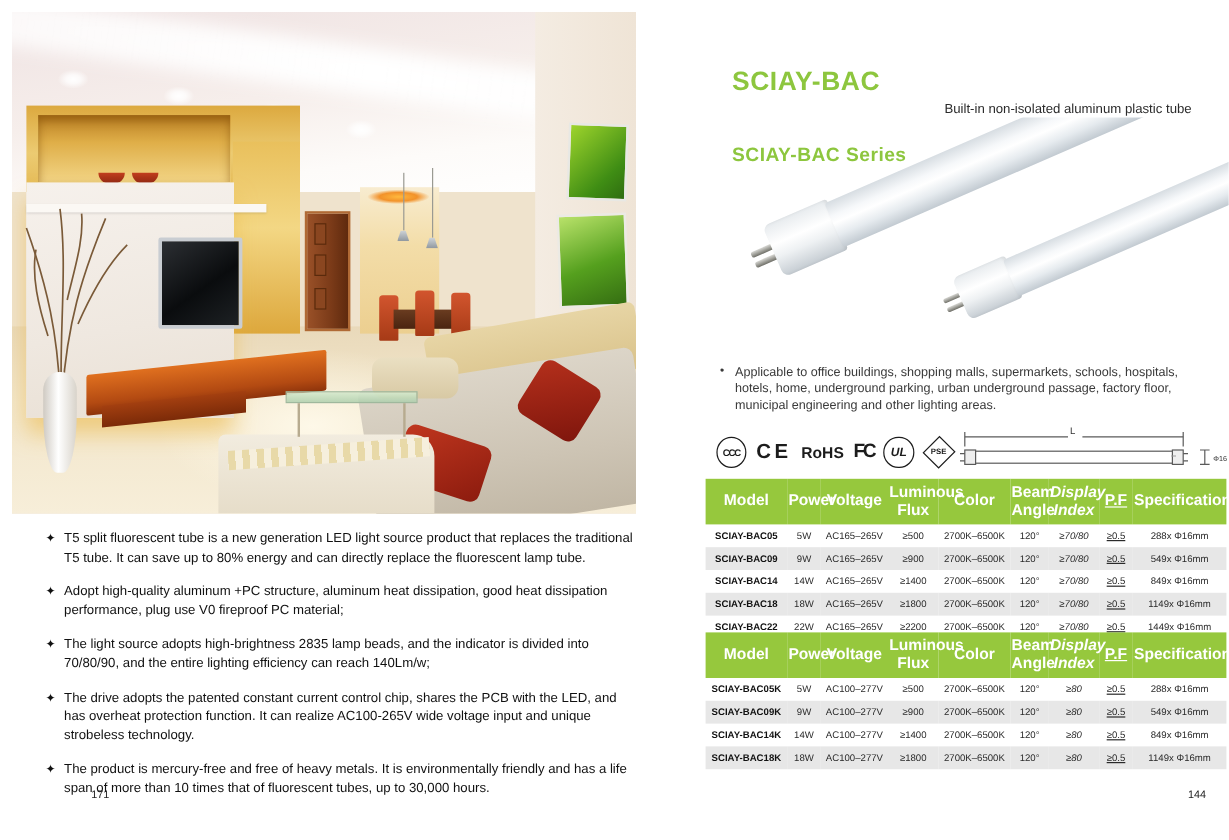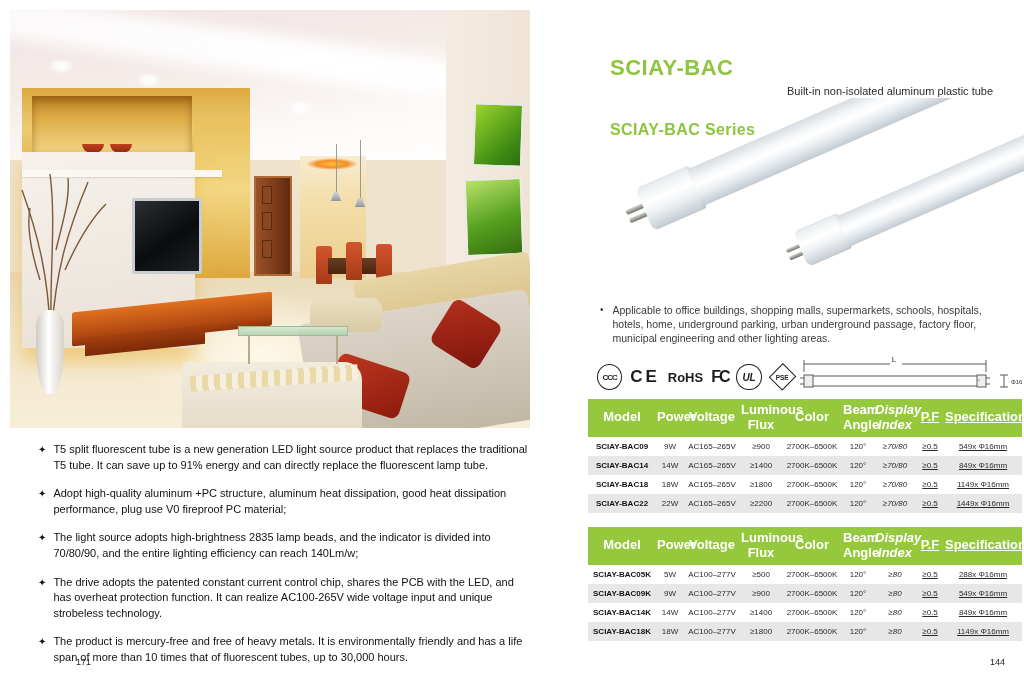--- a/index.html
+++ b/index.html
@@ -91,21 +91,21 @@
   .spec-table td.model-cell { font-weight:bold; color:#111; }
   .spec-table tbody tr:nth-child(even) { background:#e7e7e7; }
   .spec-table th:nth-child(1), .spec-table td:nth-child(1) { width:68px; }
   .spec-table th:nth-child(2), .spec-table td:nth-child(2) { width:28px; }
   .spec-table th:nth-child(3), .spec-table td:nth-child(3) { width:56px; }
   .spec-table th:nth-child(4), .spec-table td:nth-child(4) { width:42px; }
   .spec-table th:nth-child(5), .spec-table td:nth-child(5) { width:60px; }
   .spec-table th:nth-child(6), .spec-table td:nth-child(6) { width:32px; }
   .spec-table th:nth-child(7), .spec-table td:nth-child(7) { width:42px;font-style:italic; }
   .spec-table th:nth-child(8), .spec-table td:nth-child(8) { width:28px;text-decoration:underline; }
-  .spec-table th:nth-child(9), .spec-table td:nth-child(9) { width:78px;text-decoration:underline; }
+  .spec-table th:nth-child(9), .spec-table td:nth-child(9) { width:78px; }
 
   
   .features { position:absolute; left:38px; top:442px; width:494px; list-style:none; }
   .features li { display:flex; margin-bottom:13px; font-size:11px; line-height:1.42; color:#111; }
   .features .bullet { margin-right:7px; font-size:10px; line-height:1.5; }
 
   .page-num { position:absolute; font-size:9px; font-weight:normal; color:#222;margin-left:28px; }
   .page-num.left { left:48px; top:657px; }
   .page-num.right { left:962px; top:657px; }
 </style>
@@ -168,21 +168,21 @@
   <div class="rm rm-ottoman"></div>
   <div class="rm rm-ottoman-stripe"></div>
   <div class="rm rm-ctable-top"></div>
   <div class="rm rm-ctable-leg" style="position:absolute;left:238px;top:326px;"></div>
   <div class="rm rm-ctable-leg" style="position:absolute;left:326px;top:326px;"></div>
 </div>
 
 <ul class="features">
     <li>
       <span class="bullet">✦</span>
-      <span>T5 split fluorescent tube is a new generation LED light source product that replaces the traditional T5 tube. It can save up to 91% energy and can directly replace the fluorescent lamp tube.</span>
+      <span>T5 split fluorescent tube is a new generation LED light source product that replaces the traditional T5 tube. It can save up to 80% energy and can directly replace the fluorescent lamp tube.</span>
     </li>
     <li>
       <span class="bullet">✦</span>
       <span>Adopt high-quality aluminum +PC structure, aluminum heat dissipation, good heat dissipation performance, plug use V0 fireproof PC material;</span>
     </li>
     <li>
       <span class="bullet">✦</span>
       <span>The light source adopts high-brightness 2835 lamp beads, and the indicator is divided into 70/80/90, and the entire lighting efficiency can reach 140Lm/w;</span>
     </li>
     <li>
@@ -267,20 +267,31 @@
         <th>Luminous Flux</th>
         <th>Color</th>
         <th>Beam Angle</th>
         <th>Display Index</th>
         <th>P.F</th>
         <th>Specification</th>
       </tr>
     </thead>
   <tbody>
       <tr>
+        <td class="model-cell">SCIAY-BAC05</td>
+        <td>5W</td>
+        <td>AC165–265V</td>
+        <td>≥500</td>
+        <td>2700K–6500K</td>
+        <td>120°</td>
+        <td>≥70/80</td>
+        <td>≥0.5</td>
+        <td>288x Φ16mm</td>
+      </tr>
+      <tr>
         <td class="model-cell">SCIAY-BAC09</td>
         <td>9W</td>
         <td>AC165–265V</td>
         <td>≥900</td>
         <td>2700K–6500K</td>
         <td>120°</td>
         <td>≥70/80</td>
         <td>≥0.5</td>
         <td>549x Φ16mm</td>
       </tr>

